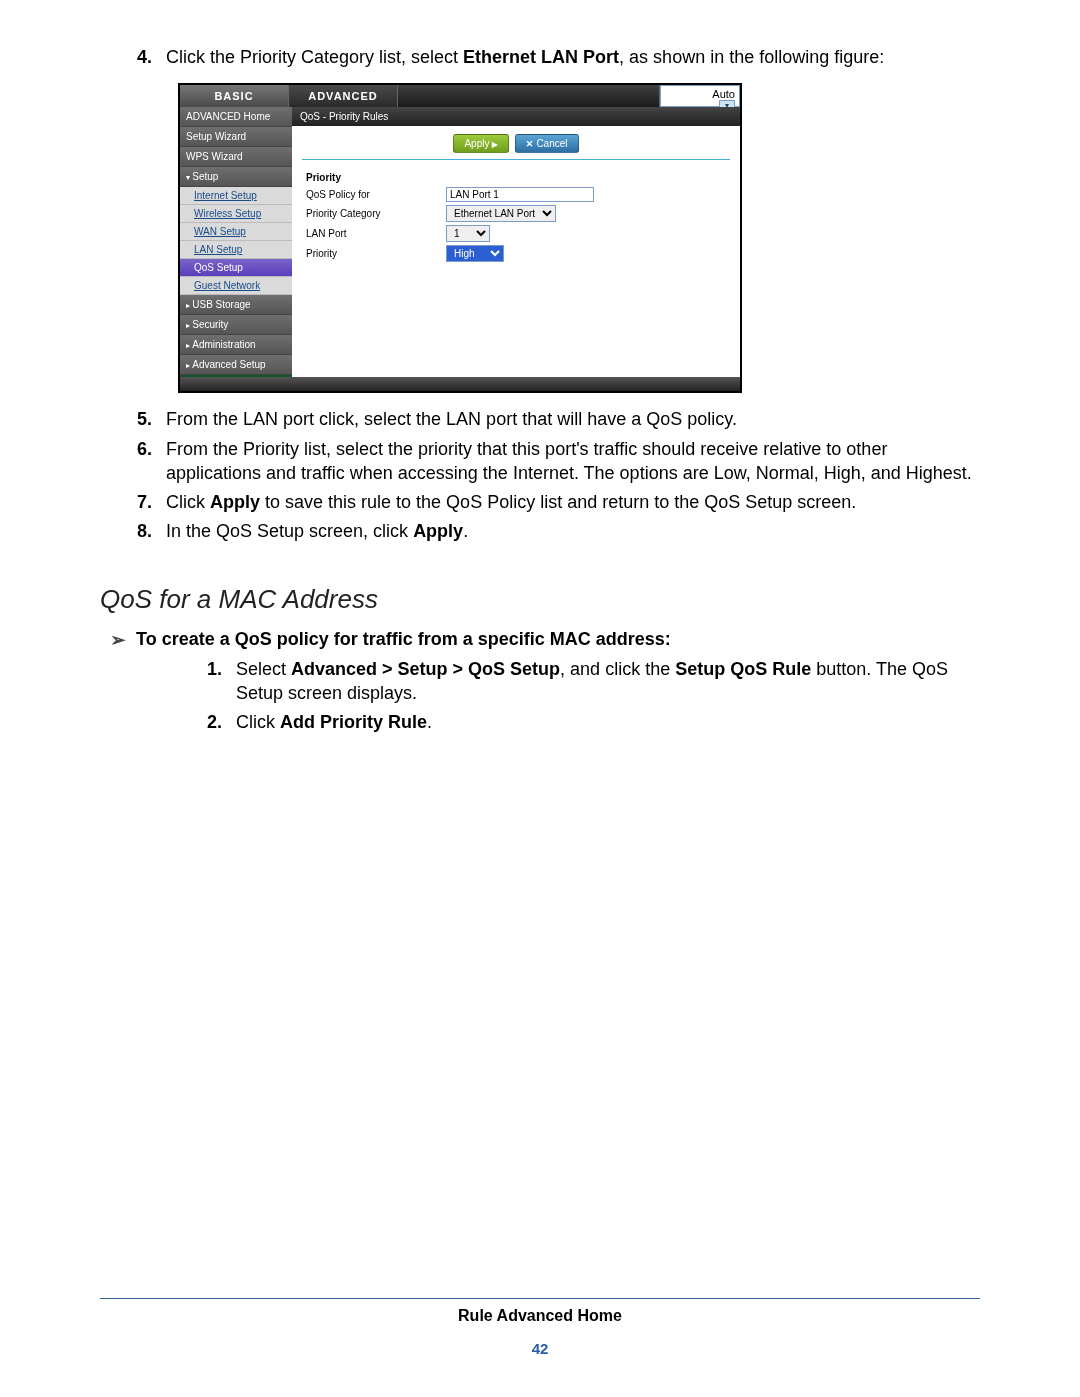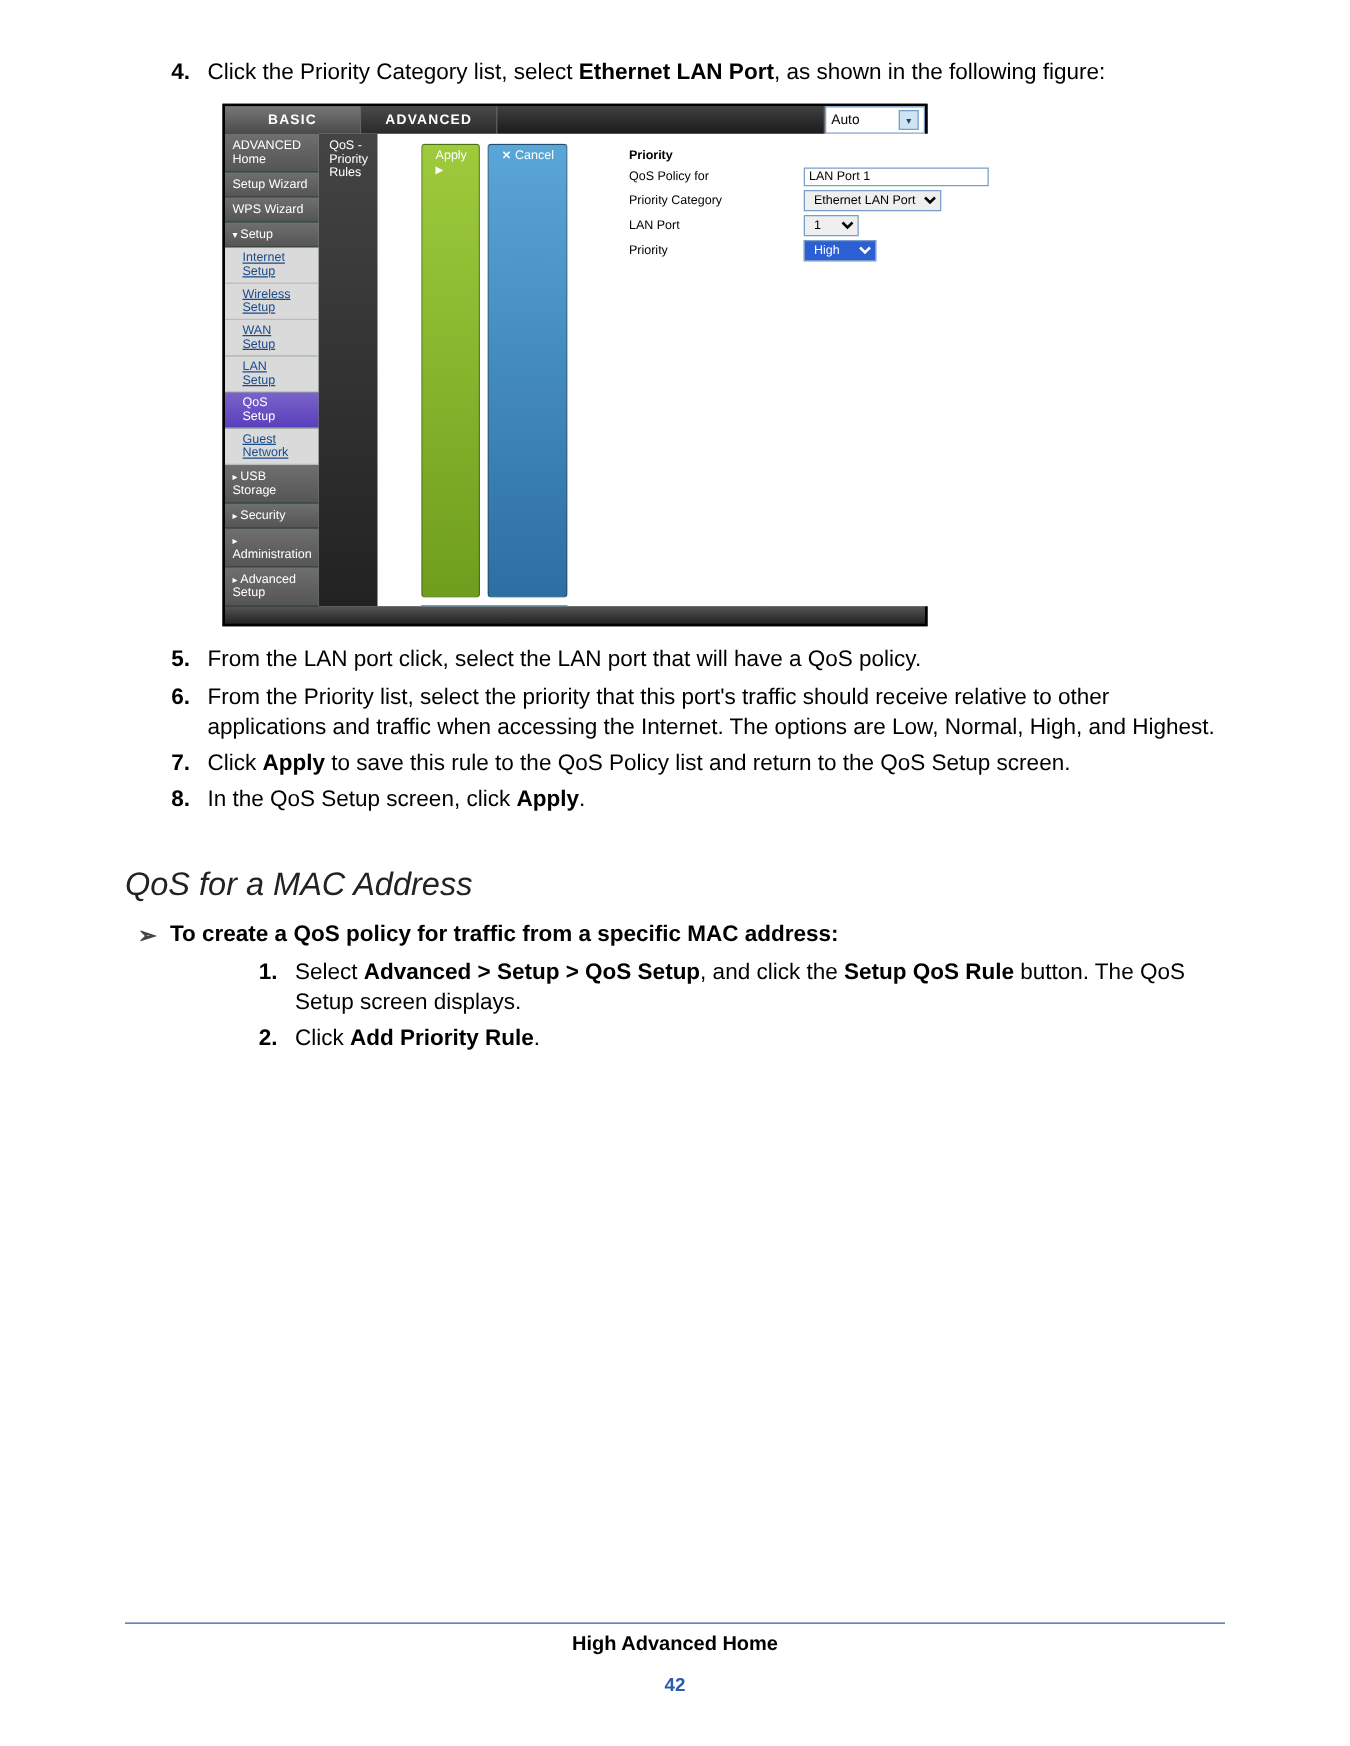--- a/index.html
+++ b/index.html
@@ -9,30 +9,30 @@
 .step-num{width:52px;flex-shrink:0;text-align:right;font-weight:bold;padding-right:14px;}
 .step-body{flex:1;}
 .step-body b{font-weight:bold;}
 
 .router-screenshot{width:560px;margin:14px auto 14px 78px;border:2px solid #000;background:#000;}
 .router-tabs{height:22px;display:flex;background:linear-gradient(#555,#2a2a2a);font-size:11px;color:#fff;align-items:stretch;}
 .tab{display:flex;align-items:center;justify-content:center;border-right:1px solid #666;}
 .tab.basic{width:108px;background:linear-gradient(#777,#4a4a4a);font-weight:bold;letter-spacing:1px;}
 .tab.adv{width:108px;background:linear-gradient(#4a4a4a,#2a2a2a);font-weight:bold;letter-spacing:1px;}
 .tab.spacer{flex:1;background:linear-gradient(#404040,#1a1a1a);}
-.tab.auto{width:70px;background:#fff;color:#000;display:flex;align-items:center;justify-content:space-between;padding:2px 4px;border:1px solid #7a9ec8;}
+.tab.auto{width:70px;background:#fff;color:#000;display:flex;align-items:flex-end;justify-content:space-between;padding:2px 4px;border:1px solid #7a9ec8;flex-direction:column;}
 .tab.auto .chev{width:14px;height:14px;background:#cfe3f7;border:1px solid #7a9ec8;display:flex;align-items:center;justify-content:center;font-size:8px;color:#245;}
 .router-body{display:flex;background:#000;min-height:270px;}
 .sidebar{width:112px;background:#14532d;font-size:10px;}
 .sb-item{background:linear-gradient(#6f6f6f,#555);color:#fff;border-bottom:1px solid #444;padding:4px 6px;cursor:pointer;}
 .sb-sub{background:#dadada;color:#1a4b8a;text-decoration:underline;padding:3px 14px;border-bottom:1px solid #bbb;font-size:10px;}
 .sb-sub.active{background:linear-gradient(#7a63c8,#5a3fbd);color:#fff;text-decoration:none;}
 .sb-item.exp::before{content:"▾ ";font-size:8px;}
 .sb-item.col::before{content:"▸ ";font-size:8px;}
-.main-panel{flex:1;background:#fff;display:flex;flex-direction:row;gap:25px;}
+.main-panel{flex:1;background:#fff;display:flex;flex-direction:column;}
 .panel-header{background:linear-gradient(#444,#222);color:#fff;font-size:10px;padding:4px 8px;}
 .btn-bar{display:flex;justify-content:center;gap:6px;padding:8px 0 6px;border-bottom:1px solid #43b1d6;margin:0 10px;}
 .rbtn{font-size:10px;color:#fff;border-radius:3px;padding:3px 10px;border:1px solid rgba(0,0,0,.3);cursor:pointer;}
 .rbtn.apply{background:linear-gradient(#9ecb3c,#6f9e1e);}
 .rbtn.cancel{background:linear-gradient(#5aa6d6,#2d6fa3);}
 .rbtn.cancel::before{content:"✕";font-weight:bold;margin-right:3px;font-size:9px;}
 .rbtn.apply::after{content:" ▶";font-size:8px;}
 .form-area{padding:6px 14px;font-size:10px;color:#000;}
 .form-area .hd{font-weight:bold;margin:6px 0 4px;}
 .form-row{display:flex;align-items:center;margin:3px 0;}
@@ -157,16 +157,16 @@
   </div>
   <div class="step-row sub-step">
     <div class="step-num">2.</div>
     <div class="step-body">
       <span>Click </span><b>Add Priority Rule</b><span>.</span>
     </div>
   </div>
 
   <div class="footer-block">
     <hr class="footer-rule">
-    <div class="footer-title">High Advanced Home</div>
+    <div class="footer-title">Rule Advanced Home</div>
     <div class="footer-num">42</div>
   </div>
 </div>
 
 </body></html>

